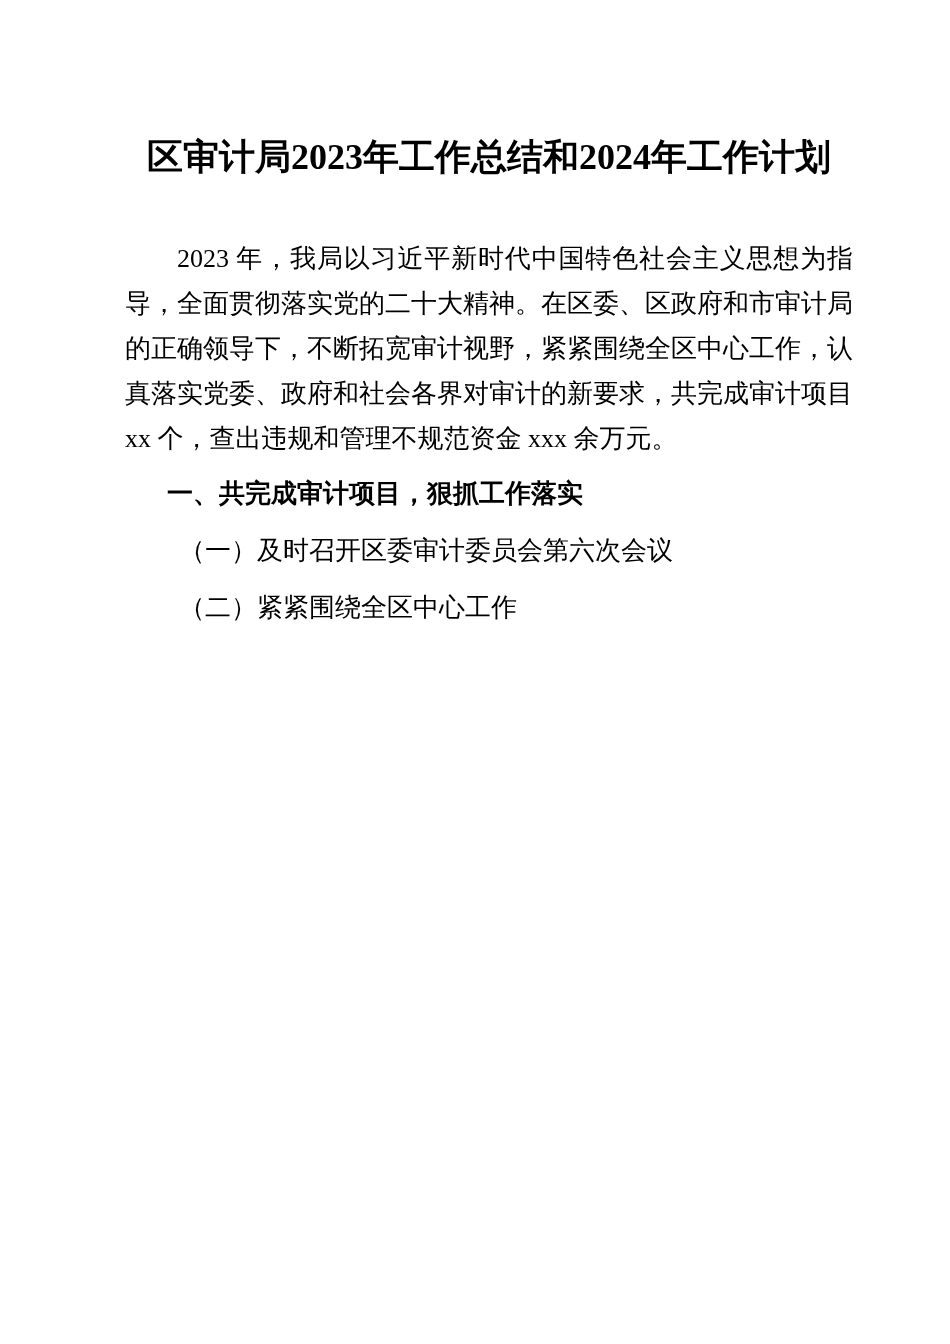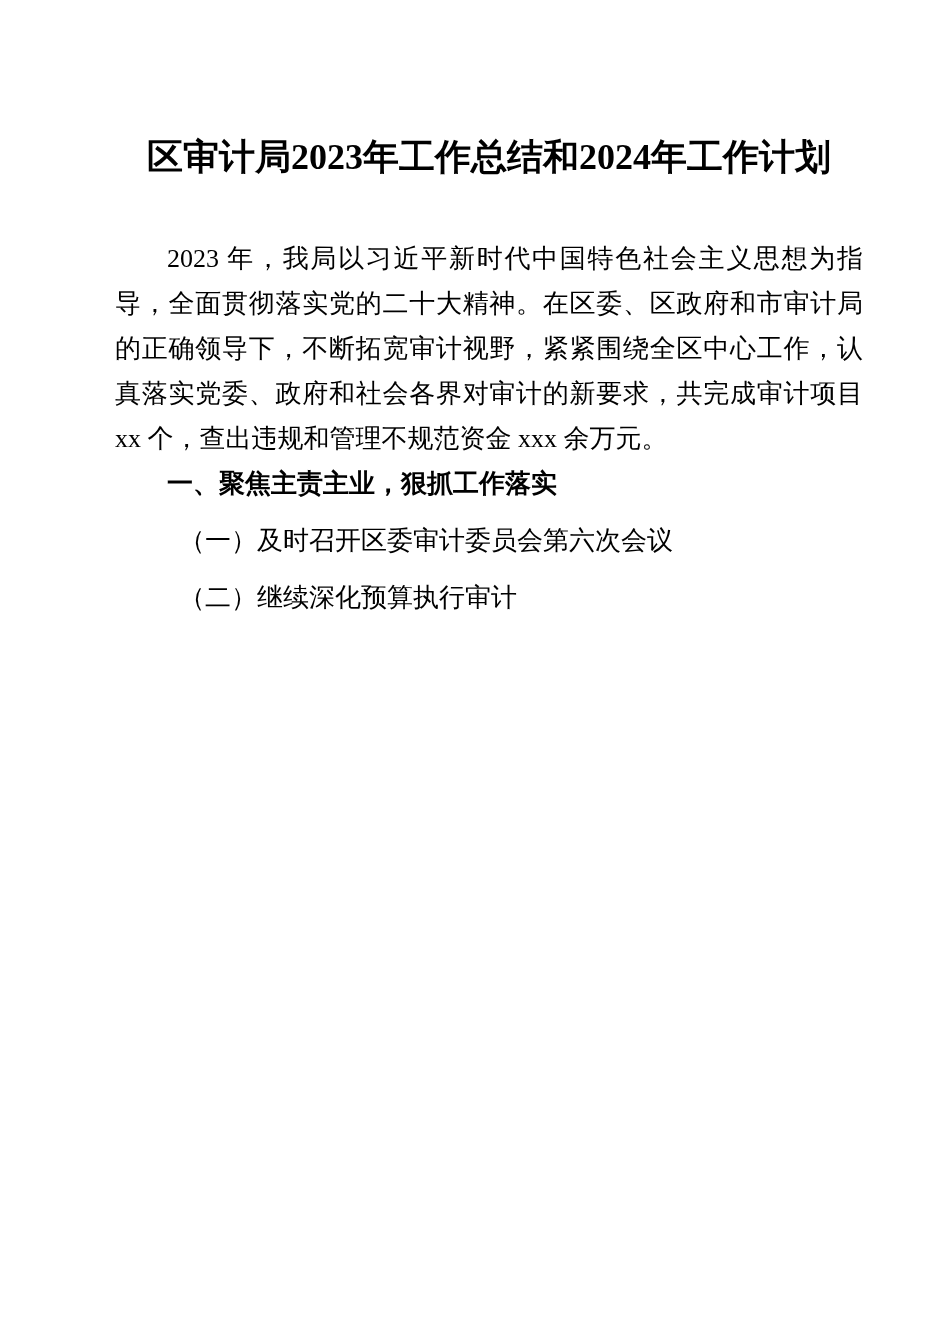--- a/index.html
+++ b/index.html
@@ -28,21 +28,21 @@
     text-align: center;
     margin: 0 0 50px 0;
     letter-spacing: 0px;
     white-space: nowrap;
   }
   .para {
     font-family: "Liberation Serif", "DejaVu Serif", serif;
     font-size: 26px;
     font-weight: normal;
     line-height: 45px;
-    margin: 0;
+    margin: 10px;
     text-indent: 2em;
     text-align: justify;
   }
   .h-bold {
     font-family: "Liberation Sans", "DejaVu Sans", sans-serif;
     font-size: 26px;
     font-weight: bold;
     line-height: 45px;
     margin: 0;
     text-indent: 2em;
@@ -60,21 +60,21 @@
 </style>
 </head>
 <body>
 
 <div class="page">
 
   <h1 class="doc-title">区审计局2023年工作总结和2024年工作计划</h1>
 
   <p class="para">2023 年，我局以习近平新时代中国特色社会主义思想为指导，全面贯彻落实党的二十大精神。在区委、区政府和市审计局的正确领导下，不断拓宽审计视野，紧紧围绕全区中心工作，认真落实党委、政府和社会各界对审计的新要求，共完成审计项目 xx 个，查出违规和管理不规范资金 xxx 余万元。</p>
 
-  <h2 class="h-bold">一、聚焦主责主业，狠抓工作落实</h2>
+  <h2 class="h-bold">一、共完成审计项目，狠抓工作落实</h2>
 
   <h3 class="h-kai">（一）及时召开区委审计委员会第六次会议</h3>
 
 
-  <h3 class="h-kai">（二）继续深化预算执行审计</h3>
+  <h3 class="h-kai">（二）紧紧围绕全区中心工作</h3>
 
 
 </div>
 
 </body></html>

